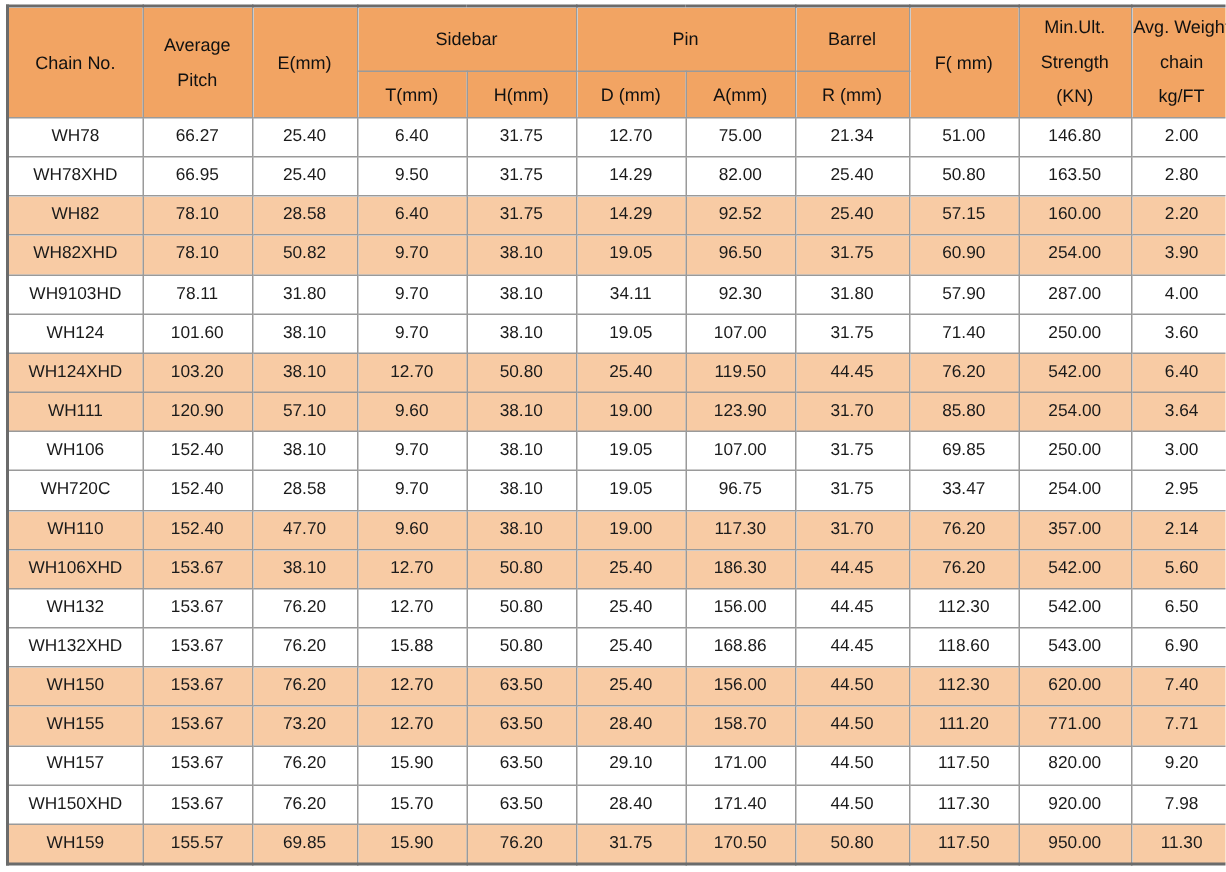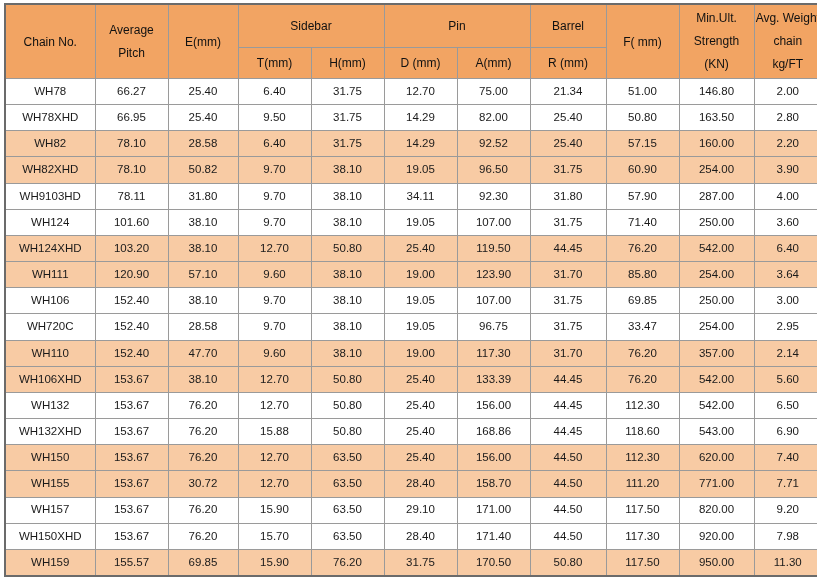--- a/index.html
+++ b/index.html
@@ -283,21 +283,21 @@
           <td>357.00</td>
           <td>2.14</td>
         </tr>
         <tr class="row-alt">
           <td class="chain-cell">WH106XHD</td>
           <td>153.67</td>
           <td>38.10</td>
           <td>12.70</td>
           <td>50.80</td>
           <td>25.40</td>
-          <td>133.39</td>
+          <td>186.30</td>
           <td>44.45</td>
           <td>76.20</td>
           <td>542.00</td>
           <td>5.60</td>
         </tr>
         <tr class="row-plain">
           <td class="chain-cell">WH132</td>
           <td>153.67</td>
           <td>76.20</td>
           <td>12.70</td>
@@ -331,21 +331,21 @@
           <td>25.40</td>
           <td>156.00</td>
           <td>44.50</td>
           <td>112.30</td>
           <td>620.00</td>
           <td>7.40</td>
         </tr>
         <tr class="row-alt">
           <td class="chain-cell">WH155</td>
           <td>153.67</td>
-          <td>30.72</td>
+          <td>73.20</td>
           <td>12.70</td>
           <td>63.50</td>
           <td>28.40</td>
           <td>158.70</td>
           <td>44.50</td>
           <td>111.20</td>
           <td>771.00</td>
           <td>7.71</td>
         </tr>
         <tr class="row-plain">

